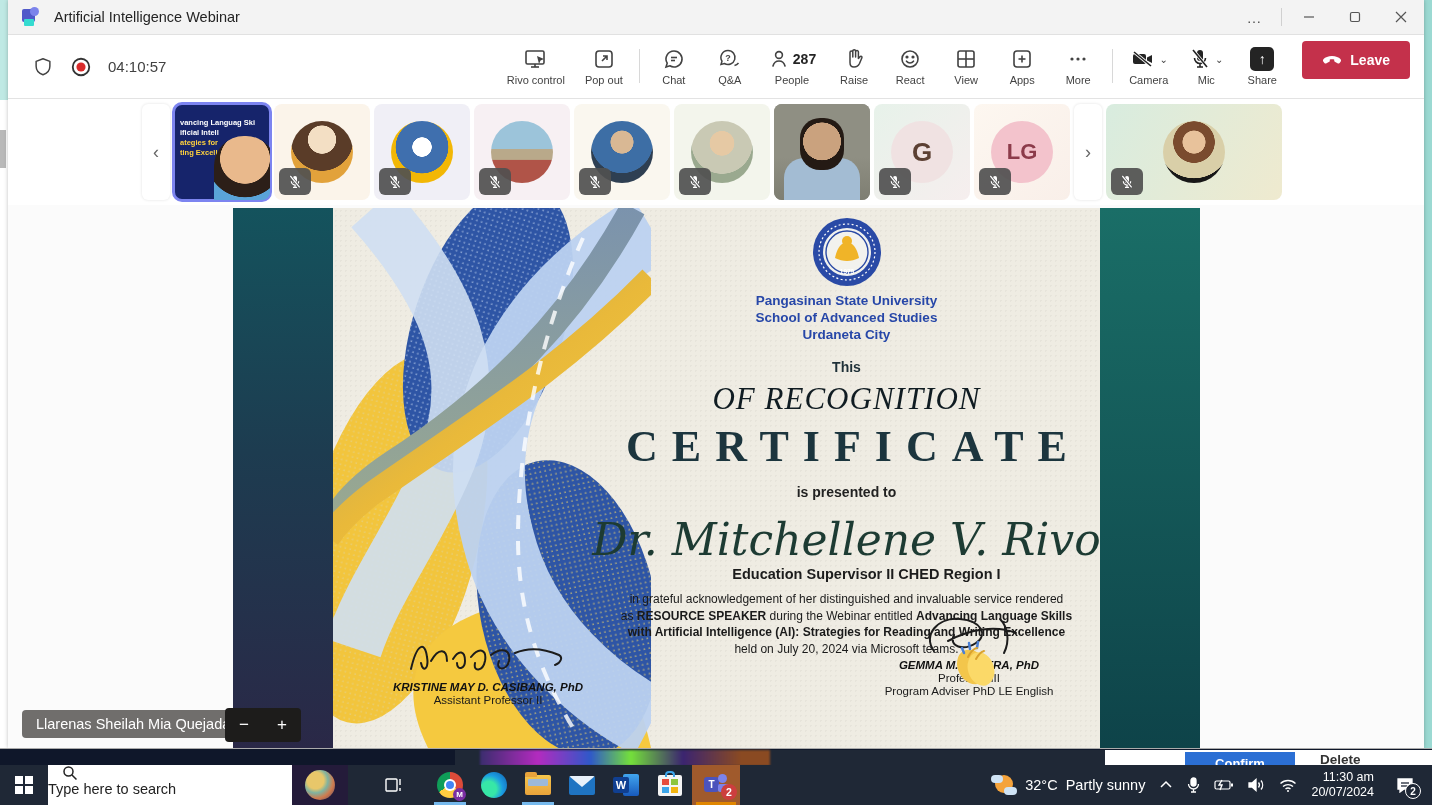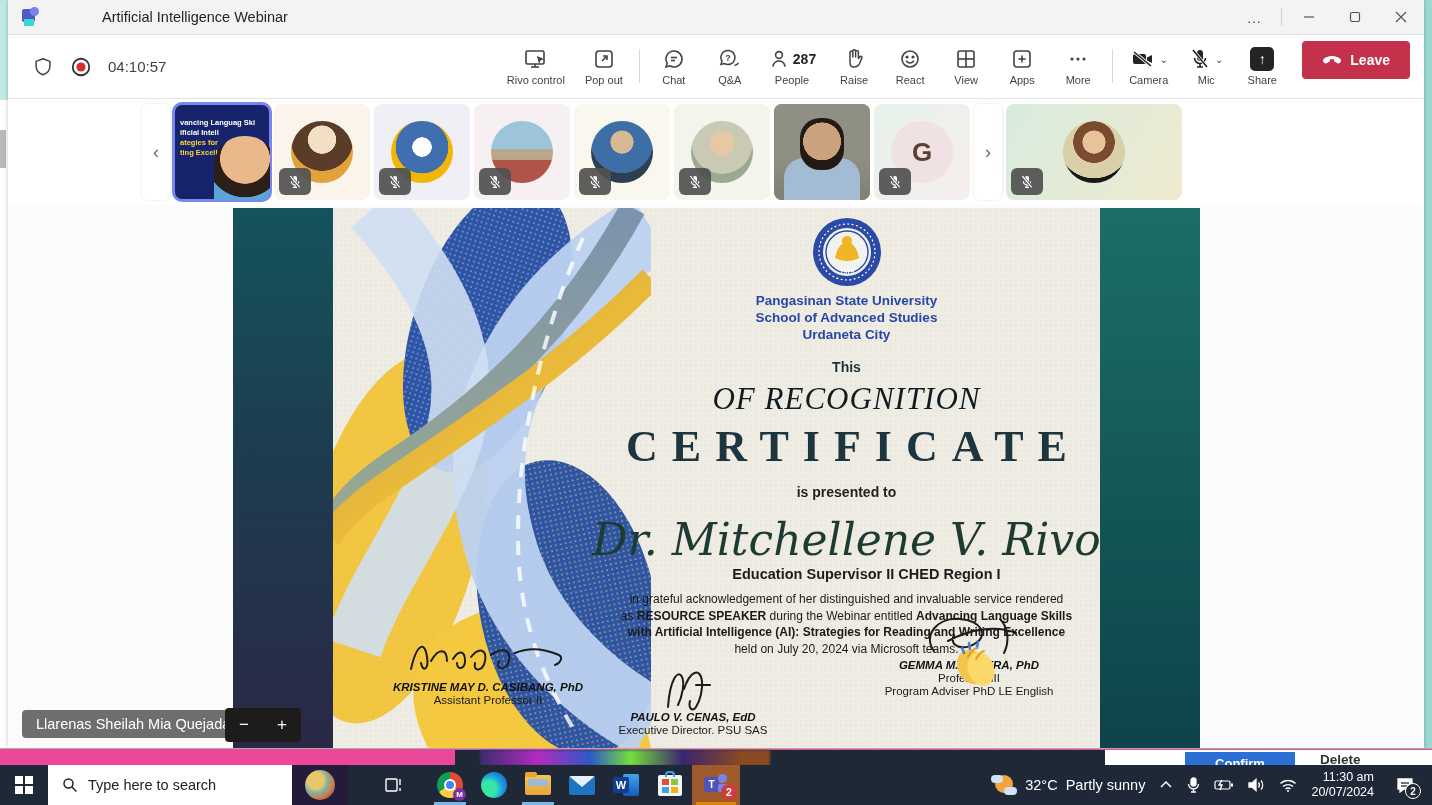--- a/index.html
+++ b/index.html
@@ -8,21 +8,21 @@
 
   
   #edge-right { position:absolute; right:0; top:0; width:8px; height:765px; background:#9bd9d2; }
   #edge-left-top { position:absolute; left:0; top:0; width:8px; height:100px; background:#bfe9e4; }
   #edge-left-bar { position:absolute; left:0; top:130px; width:6px; height:38px; background:#b9b9b9; }
 
   
   #teams-window { position:absolute; left:8px; top:0; width:1416px; height:748px; background:#fff; box-shadow:0 0 4px rgba(0,0,0,.25); }
 
   
-  #titlebar { position:relative; height:35px; background:#f3f3f3; border-bottom:1px solid #e1e1e1; display:flex; align-items:center;gap:48px; }
+  #titlebar { position:relative; height:35px; background:#f3f3f3; border-bottom:1px solid #e1e1e1; display:flex; align-items:center; }
   #titlebar .app-icon { width:20px; height:20px; margin:0 12px 0 14px; position:relative; }
   #titlebar .app-icon .t1 { position:absolute; left:0; top:2px; width:13px; height:13px; background:#5059c9; border-radius:2px; }
   #titlebar .app-icon .t2 { position:absolute; left:8px; top:0; width:9px; height:9px; background:#7b83eb; border-radius:50%; }
   #titlebar .app-icon .t3 { position:absolute; left:2px; top:12px; width:10px; height:7px; background:#35dbd0; border-radius:1px; }
   #titlebar .title { font-size:14.5px; color:#242424; }
   #titlebar .win-controls { margin-left:auto; display:flex; align-items:center; height:100%; }
   .win-btn { width:46px; height:100%; display:flex; align-items:center; justify-content:center; color:#555; font-size:15px; cursor:default; }
   .win-sep { width:1px; height:18px; background:#d0d0d0; margin:0 4px; }
 
   
@@ -73,34 +73,34 @@
   #sign-row { position:absolute; left:10px; right:6px; bottom:8px; height:125px; }
   .signer { position:absolute; text-align:center; }
   .signer .sig-name { font-size:11.5px; font-weight:bold; font-style:italic; color:#111; }
   .signer .sig-title { font-size:11.5px; color:#1a1a1a; margin-top:1px; }
   #clap { position:absolute; left:942px; top:428px; width:52px; height:58px; }
   #name-pill { position:absolute; left:14px; top:505px; background:rgba(92,90,88,.88); color:#fff; font-size:14.5px; padding:6px 14px; border-radius:4px; }
   #zoom-ctrl { position:absolute; left:217px; top:503px; width:76px; height:34px; background:#1d1c1b; border-radius:4px; display:flex; align-items:center; justify-content:space-around; color:#fff; font-size:17px; }
   #zoom-ctrl span { cursor:default; padding:0 6px; }
 
   
-  #behind-strip { position:absolute; left:0; top:748px; width:1432px; height:17px; background:#ec4899; border-top:1px solid #ababab; overflow:hidden; }
+  #behind-strip { position:absolute; left:0; top:748px; width:1432px; height:17px; background:#0f172a; border-top:1px solid #ababab; overflow:hidden; }
   #behind-dark { position:absolute; left:455px; top:1px; width:650px; height:16px; background:#1f2836; }
   #behind-art { position:absolute; left:25px; top:0; width:290px; height:16px; background:linear-gradient(90deg,#3b2d6e,#b32bbf 20%,#2f58c9 38%,#74e03a 52%,#3b2470 70%,#8a4a22 90%); filter:blur(1px); }
   #behind-dialog { position:absolute; left:1105px; top:1px; right:0; height:16px; background:#fff; }
   #confirm-btn { position:absolute; left:80px; top:2px; width:110px; height:22px; background:#2b6fd4; color:#fff; font-size:13px; font-weight:bold; text-align:center; border:none; }
   #delete-lbl { position:absolute; left:215px; top:2px; font-size:13.5px; font-weight:bold; color:#333; }
 
   
   #taskbar { position:absolute; left:0; top:765px; width:1432px; height:40px; background:#1f2836; display:flex; align-items:stretch; color:#fff; }
   .tb-btn { display:flex; align-items:center; justify-content:center; cursor:default; position:relative; }
   #start-btn { width:48px; }
   #start-logo { display:grid; grid-template-columns:8px 8px; grid-template-rows:8px 8px; gap:1.5px; }
   #start-logo span { background:#fff; }
-  #search-box { width:300px; background:#fff; display:flex; align-items:center; margin:0; position:relative; }
+  #search-box { width:300px; background:#fff; display:flex; margin:0; position:relative;flex-direction:column; }
   #search-box .mag { margin:0 10px 0 14px; }
   #search-box .ph { font-size:14.5px; color:#222; }
   #search-moon { position:absolute; right:0; top:0; width:56px; height:40px; background:#241b3a; overflow:hidden; display:flex; align-items:center; justify-content:center; }
   #search-moon .moon { width:30px; height:30px; border-radius:50%; background:radial-gradient(circle at 35% 35%, #e8c76a 0 30%, #7fb3a0 45%, #cf7b4e 65%, #4e3f63 100%); }
   .task-ico { width:44px; }
   .underline-blue::after { content:""; position:absolute; left:6px; right:6px; bottom:0; height:3px; background:#76b9ed; }
   #tb-teams { width:48px; background:#a05a2c; }
   #tb-teams::after { content:""; position:absolute; left:4px; right:4px; bottom:0; height:3px; background:#e08600; }
   .badge-red { position:absolute; right:3px; bottom:5px; min-width:16px; height:16px; border-radius:50%; background:#cc3e3e; color:#fff; font-size:10.5px; font-weight:bold; display:flex; align-items:center; justify-content:center; }
   #tray { margin-left:auto; display:flex; align-items:center; gap:14px; padding-right:10px; }
@@ -390,20 +390,31 @@
           </div>
         </div>
         <div class="tile" style="background: rgb(139, 139, 128);">
           <div style="position: absolute; inset: 0px; background: linear-gradient(rgb(143, 143, 131) 0px, rgb(143, 143, 131) 55%, rgb(126, 126, 114) 100%);">
             <div style="position: absolute; left: 10px; right: 10px; bottom: 0px; height: 42px; background: rgb(163, 188, 211); border-radius: 20px 20px 0px 0px;"></div>
           </div>
           <div style="position: absolute; left: 50%; top: 14px; transform: translateX(-50%); width: 44px; height: 52px; border-radius: 20px; background: radial-gradient(circle at 50% 45%, rgb(202, 162, 126) 0px, rgb(202, 162, 126) 52%, rgb(36, 26, 20) 53%);"></div>
         </div>
         <div class="tile" style="background: linear-gradient(135deg, rgb(231, 242, 234), rgb(246, 238, 238));">
           <div class="circle" style="background: rgb(240, 226, 226); color: rgb(92, 64, 51); font-size: 26px;">G</div>
+          <div class="mute-badge">
+            <svg width="16" height="16" viewBox="0 0 22 24" fill="none" stroke="#fff" stroke-width="1.8">
+              <rect x="8" y="3" width="6" height="11" rx="3" fill="#fff" stroke="none"></rect>
+              <path d="M5.5 11a5.5 5.5 0 0 0 11 0 M11 16.5V20 M8 20h6"></path>
+              <line x1="4" y1="3" x2="18" y2="20" stroke="#555" stroke-width="4"></line>
+              <line x1="4" y1="3" x2="18" y2="20" stroke="#fff" stroke-width="1.8"></line>
+            </svg>
+          </div>
+        </div>
+        <div class="tile" style="background: linear-gradient(135deg, rgb(253, 247, 240), rgb(249, 239, 233));">
+          <div class="circle" style="background: rgb(243, 195, 204); color: rgb(140, 59, 74); font-size: 22px;">LG</div>
           <div class="mute-badge">
             <svg width="16" height="16" viewBox="0 0 22 24" fill="none" stroke="#fff" stroke-width="1.8">
               <rect x="8" y="3" width="6" height="11" rx="3" fill="#fff" stroke="none"></rect>
               <path d="M5.5 11a5.5 5.5 0 0 0 11 0 M11 16.5V20 M8 20h6"></path>
               <line x1="4" y1="3" x2="18" y2="20" stroke="#555" stroke-width="4"></line>
               <line x1="4" y1="3" x2="18" y2="20" stroke="#fff" stroke-width="1.8"></line>
             </svg>
           </div>
         </div>
       </div>
@@ -489,27 +500,20 @@
         </div>
 
         <div id="sign-row">
           <div class="signer" style="left:30px; top:18px; width:230px;">
             <svg width="170" height="48" viewBox="0 0 170 48" style="margin:0 auto;">
               <path d="M8 36 C 14 10 22 8 24 24 C 26 36 20 40 18 30 M28 28 C 36 14 44 16 44 28 M50 26 c 6 -10 12 -8 12 2 c 0 8 -8 10 -8 2 M68 24 c 8 -10 16 -8 14 4 c -2 10 -12 12 -10 2 M88 22 c 10 -8 20 -6 18 6 c -2 10 -14 10 -10 0 M112 20 c 14 -6 30 -4 44 2 c 4 2 2 8 -4 10" fill="none" stroke="#1c1c1c" stroke-width="2" stroke-linecap="round"></path>
             </svg>
             <div class="sig-name">KRISTINE MAY D. CASIBANG, PhD</div>
             <div class="sig-title">Assistant Professor II</div>
           </div>
-          <div class="signer" style="left:235px; top:40px; width:230px;">
-            <svg width="90" height="56" viewBox="0 0 90 56" style="margin:0 auto;">
-              <path d="M20 52 C 22 24 30 14 34 22 C 37 28 34 42 30 50 M36 34 c 6 -18 16 -22 18 -8 c 1 8 -2 20 -6 26 c -3 5 -8 2 -6 -6 M48 30 h 14" fill="none" stroke="#1c1c1c" stroke-width="2" stroke-linecap="round"></path>
-            </svg>
-            <div class="sig-name">PAULO V. CENAS, EdD</div>
-            <div class="sig-title">Executive Director. PSU SAS</div>
-          </div>
           <div class="signer" style="right:0px; top:0px; width:250px;">
             <svg width="130" height="44" viewBox="0 0 130 44" style="margin:0 auto;">
               <path d="M30 36 C 18 20 34 2 56 4 C 78 6 84 20 72 28 C 60 36 44 32 50 20 M44 26 C 66 14 92 10 112 18 M96 4 c 8 8 10 22 4 34" fill="none" stroke="#1c1c1c" stroke-width="2" stroke-linecap="round"></path>
             </svg>
             <div class="sig-name">GEMMA M. DEVERA, PhD</div>
             <div class="sig-title">Professor III</div>
             <div class="sig-title">Program Adviser PhD LE English</div>
           </div>
         </div>
       </div>

